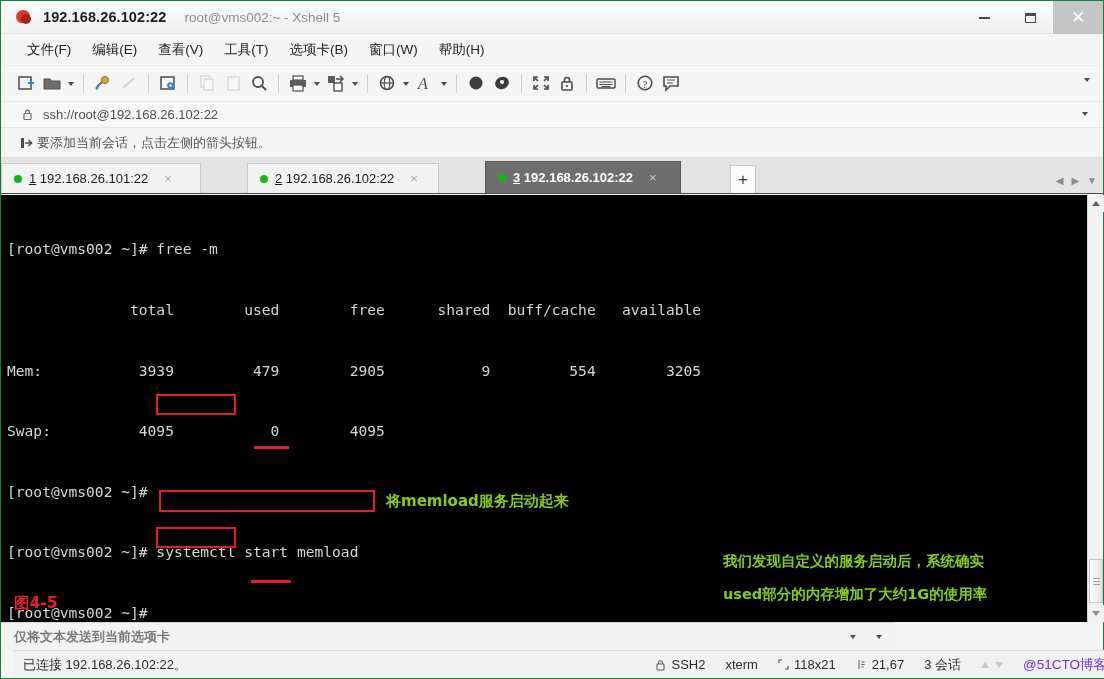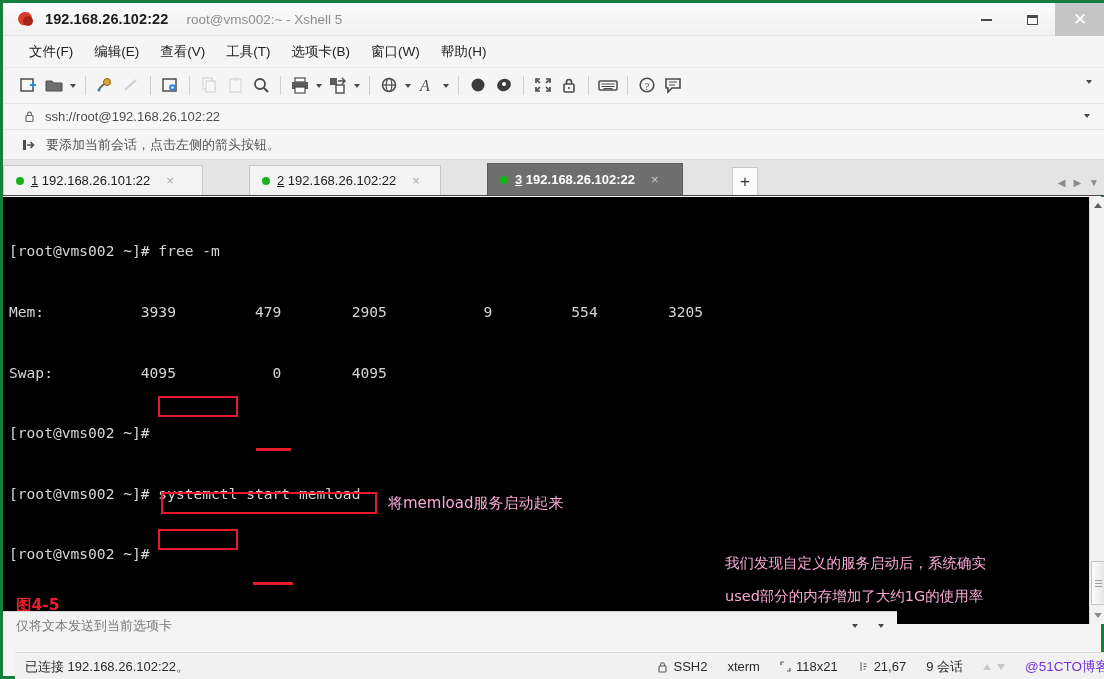--- a/index.html
+++ b/index.html
@@ -7,21 +7,21 @@
     margin: 0; padding: 0;
     width: 1104px; height: 679px;
     overflow: hidden;
     background: #f0f0f0;
     font-family: "Liberation Sans", sans-serif;
   }
   #app {
     position: relative;
     width: 1104px; height: 679px;
     background: #f5f5f5;
-    border: 3px solid #15803d;
+    border: 1px solid #15803d;
     padding-left: 24px;
   }
 
   
   .titlebar {
     position: absolute; left: 0; top: 0; width: 1102px; height: 33px;
     background: linear-gradient(#fbfbfb, #f1f1f1);
     border-bottom: 1px solid #e4e4e4;
     display: flex; align-items: center;
   }
@@ -86,21 +86,21 @@
   }
   .addr-text { font-size: 13px; color: #4d4d4d; margin-left: 9px; }
   .addr-caret { position: absolute; right: 12px; top: 10px; }
 
   
   .infobar {
     position: absolute; left: 0; top: 127px; width: 1102px; height: 30px;
     background: #f5f5f5; border-bottom: 1px solid #dedede;
     display: flex; align-items: center; padding-left: 18px;
   }
-  .info-text { font-size: 13px; color: #555; margin-left: 11px; }
+  .info-text { font-size: 13px; color: #555; margin-left: 4px; }
 
   
   .tabstrip {
     position: absolute; left: 0; top: 157px; width: 1102px; height: 36px;
     background: #e4e4e4; display: flex; align-items: flex-end;
     border-bottom: 1px solid #4a4a4a;
     gap: 44px;
   }
   .tab {
     height: 30px; display: flex; align-items: center;
@@ -138,21 +138,21 @@
   .term-line { height: 20.2px; }
 
   
   .redbox {
     position: absolute; border: 2.3px solid #e8192c; pointer-events: none;
   }
   .redline {
     position: absolute; height: 3.4px; background: #e8192c;
   }
   .ann {
-    position: absolute; color: #f9a8d4; font-weight: normal;
+    position: absolute; color: #84cc16; font-weight: bold;
     font-family: "DejaVu Sans", sans-serif; white-space: pre;
   }
   .figtag {
     position: absolute; left: 13px; top: 596px;
     color: #ef1b2b; font-weight: bold; font-size: 15.5px;
     font-family: "DejaVu Sans", sans-serif;
   }
 
   
   .tscroll {
@@ -165,23 +165,23 @@
   .tsthumb {
     position: absolute; left: 1px; width: 14px; height: 44px; bottom: 19px;
     background: linear-gradient(90deg,#fdfdfd,#e6e6e6); border: 1px solid #c4c4c4;
     display: flex; align-items: center; justify-content: center;
   }
   .grip { width: 7px; }
   .grip i { display: block; height: 1px; background: #9a9a9a; margin: 2px 0; }
 
   
   .sendbar {
-    position: absolute; left: 0; top: 608px; width: 894px; height: 28px;
+    position: absolute; left: 0; top: 621px; width: 894px; height: 28px;
     background: #f3f3f3; border-top: 1px solid #d6d6d6;
-    display: flex; align-items: center; padding-left: 13px;
+    display: flex; align-items: center; padding-left: 13px; font-weight: bold;
   }
   .sendbar-text { font-size: 13px; color: #7a7a7a; }
   .sendbar-carets { position: absolute; right: 10px; display: flex; gap: 14px; align-items: center; }
 
   .statusbar {
     position: absolute; left: 12px; top: 649px; width: 1102px; height: 28px;
     background: #f1f1f1; border-top: 1px solid #dcdcdc;
     display: flex; align-items: center; padding-left: 10px;
     font-size: 13px; color: #2b2b2b;
   }
@@ -427,20 +427,21 @@
     <div class="tab-navs">
       <span class="tnav">◀</span>
       <span class="tnav">▶</span>
       <span class="tnav">▼</span>
     </div>
   </div>
 
   <div class="terminal">
     <div class="term-inner">
       <div class="term-line">[root@vms002 ~]# free -m</div>
+      <div class="term-line">              total        used        free      shared  buff/cache   available</div>
       <div class="term-line">Mem:           3939         479        2905           9         554        3205</div>
       <div class="term-line">Swap:          4095           0        4095</div>
       <div class="term-line">[root@vms002 ~]#</div>
       <div class="term-line">[root@vms002 ~]# systemctl start memload</div>
       <div class="term-line">[root@vms002 ~]#</div>
       
       
       
       
       
@@ -507,21 +508,21 @@
         </svg>
         <span>118x21</span>
       </div>
       <div class="st-seg">
         <svg class="st-ico" width="11" height="11" viewBox="0 0 11 11">
           <path d="M3 1v9M5.5 3h3M5.5 5.5h3M5.5 8h2" stroke="#5a5a5a" stroke-width="1"></path>
         </svg>
         <span>21,67</span>
       </div>
       <div class="st-seg">
-        <span>9 会话</span>
+        <span>3 会话</span>
       </div>
       <div class="st-arrows">
         <div class="ar-up"></div>
         <div class="ar-dn"></div>
       </div>
       <span class="watermark">@51CTO博客</span>
     </div>
   </div>
 
 </div>

